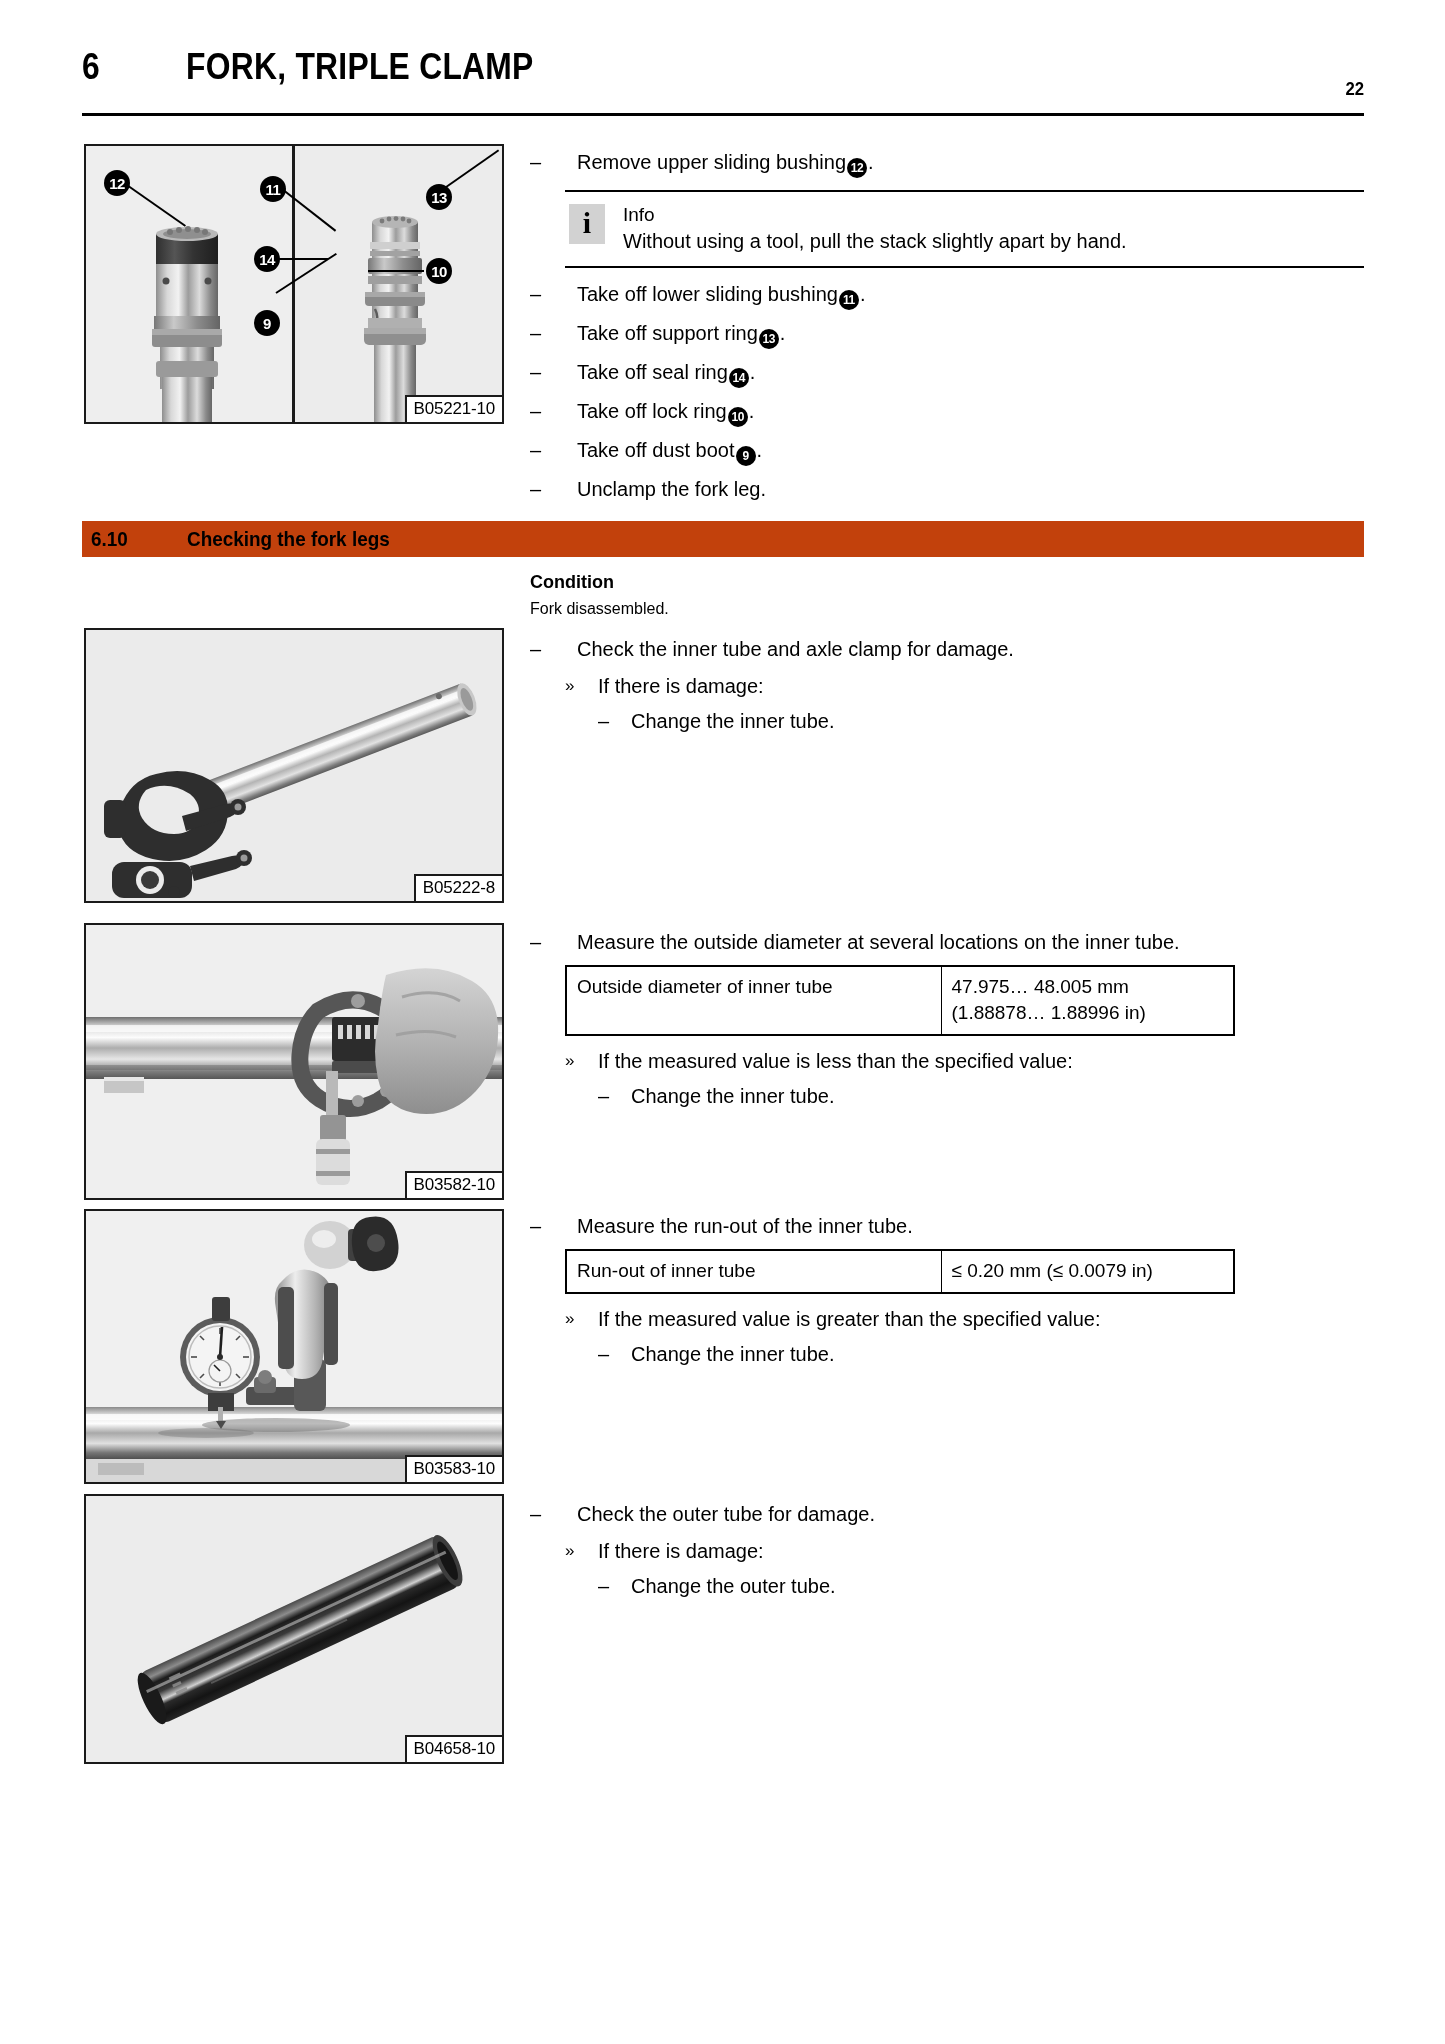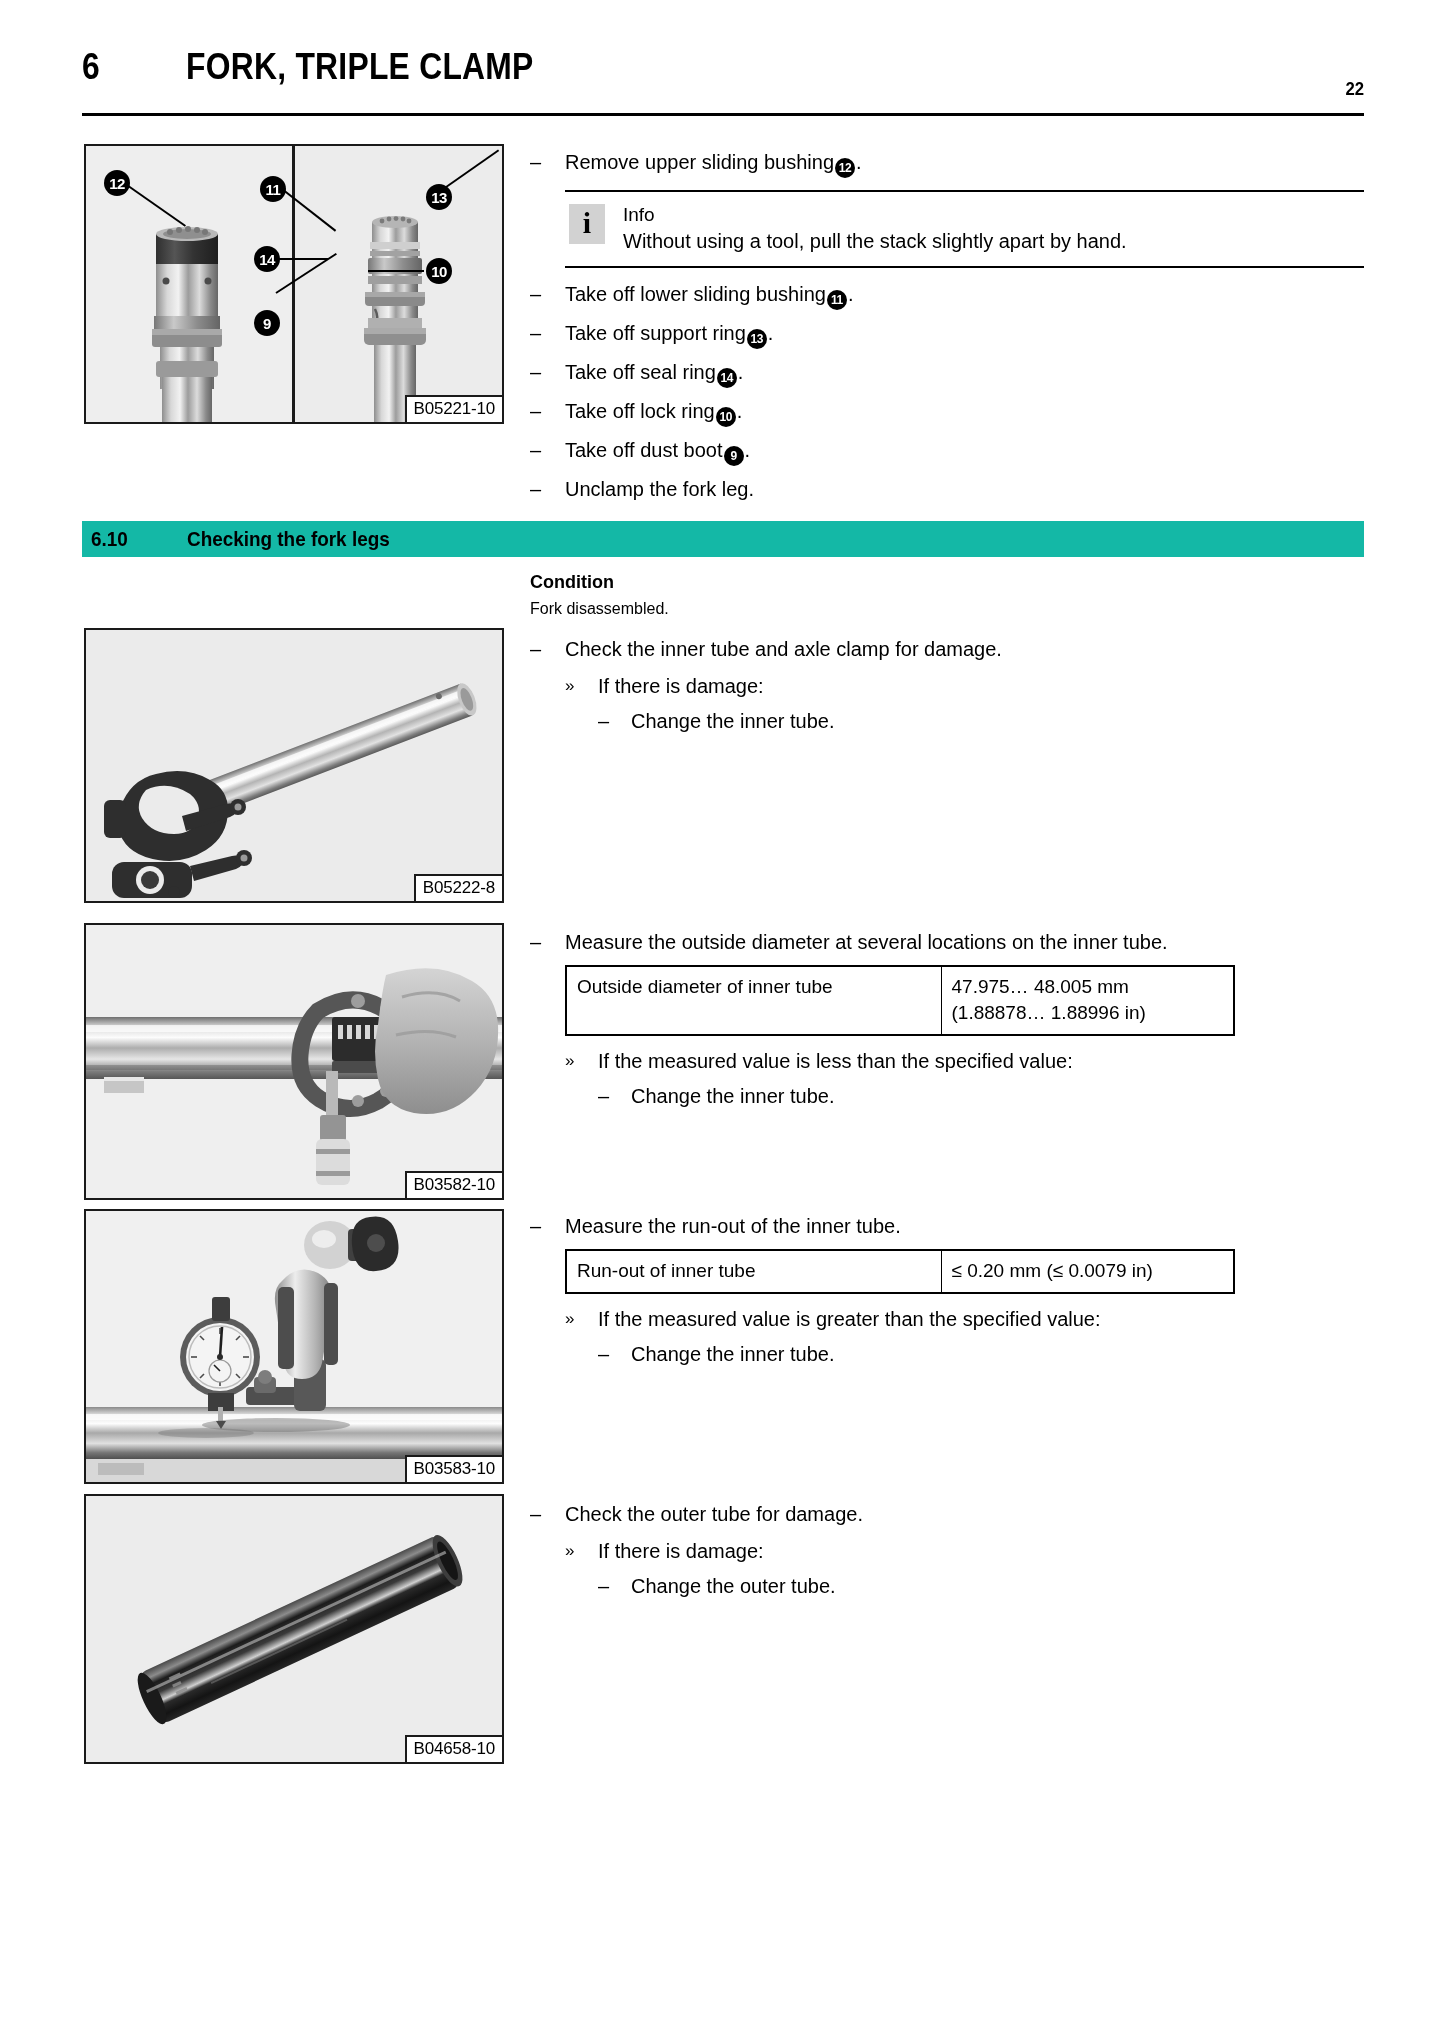--- a/index.html
+++ b/index.html
@@ -137,21 +137,21 @@
     position: relative;
     font-size: 20px;
     line-height: 28px;
     margin-bottom: 9px;
   }
   .step .dash {
     position: absolute;
     left: 0; top: 0;
     width: 20px;
   }
-  .step .body { margin-left: 35px; }
+  .step .body { margin-left: 47px; }
 
   .substep {
     position: relative;
     font-size: 20px;
     line-height: 28px;
     margin-left: 35px;
     margin-bottom: 7px;
   }
   .substep .guil {
     position: absolute;
@@ -213,21 +213,21 @@
     font-size: 20px;
     line-height: 26px;
   }
 
   
   .sectionbar {
     position: absolute;
     left: 82px;
     width: 1282px;
     height: 36px;
-    background: #14b8a6;
+    background: #c2410c;
     display: flex;
     align-items: center;
   }
   .sec-num {
     font-size: 21px;
     font-weight: bold;
     margin-left: 9px;
     width: 96px;
     transform: scaleX(0.9);
     transform-origin: left center;

